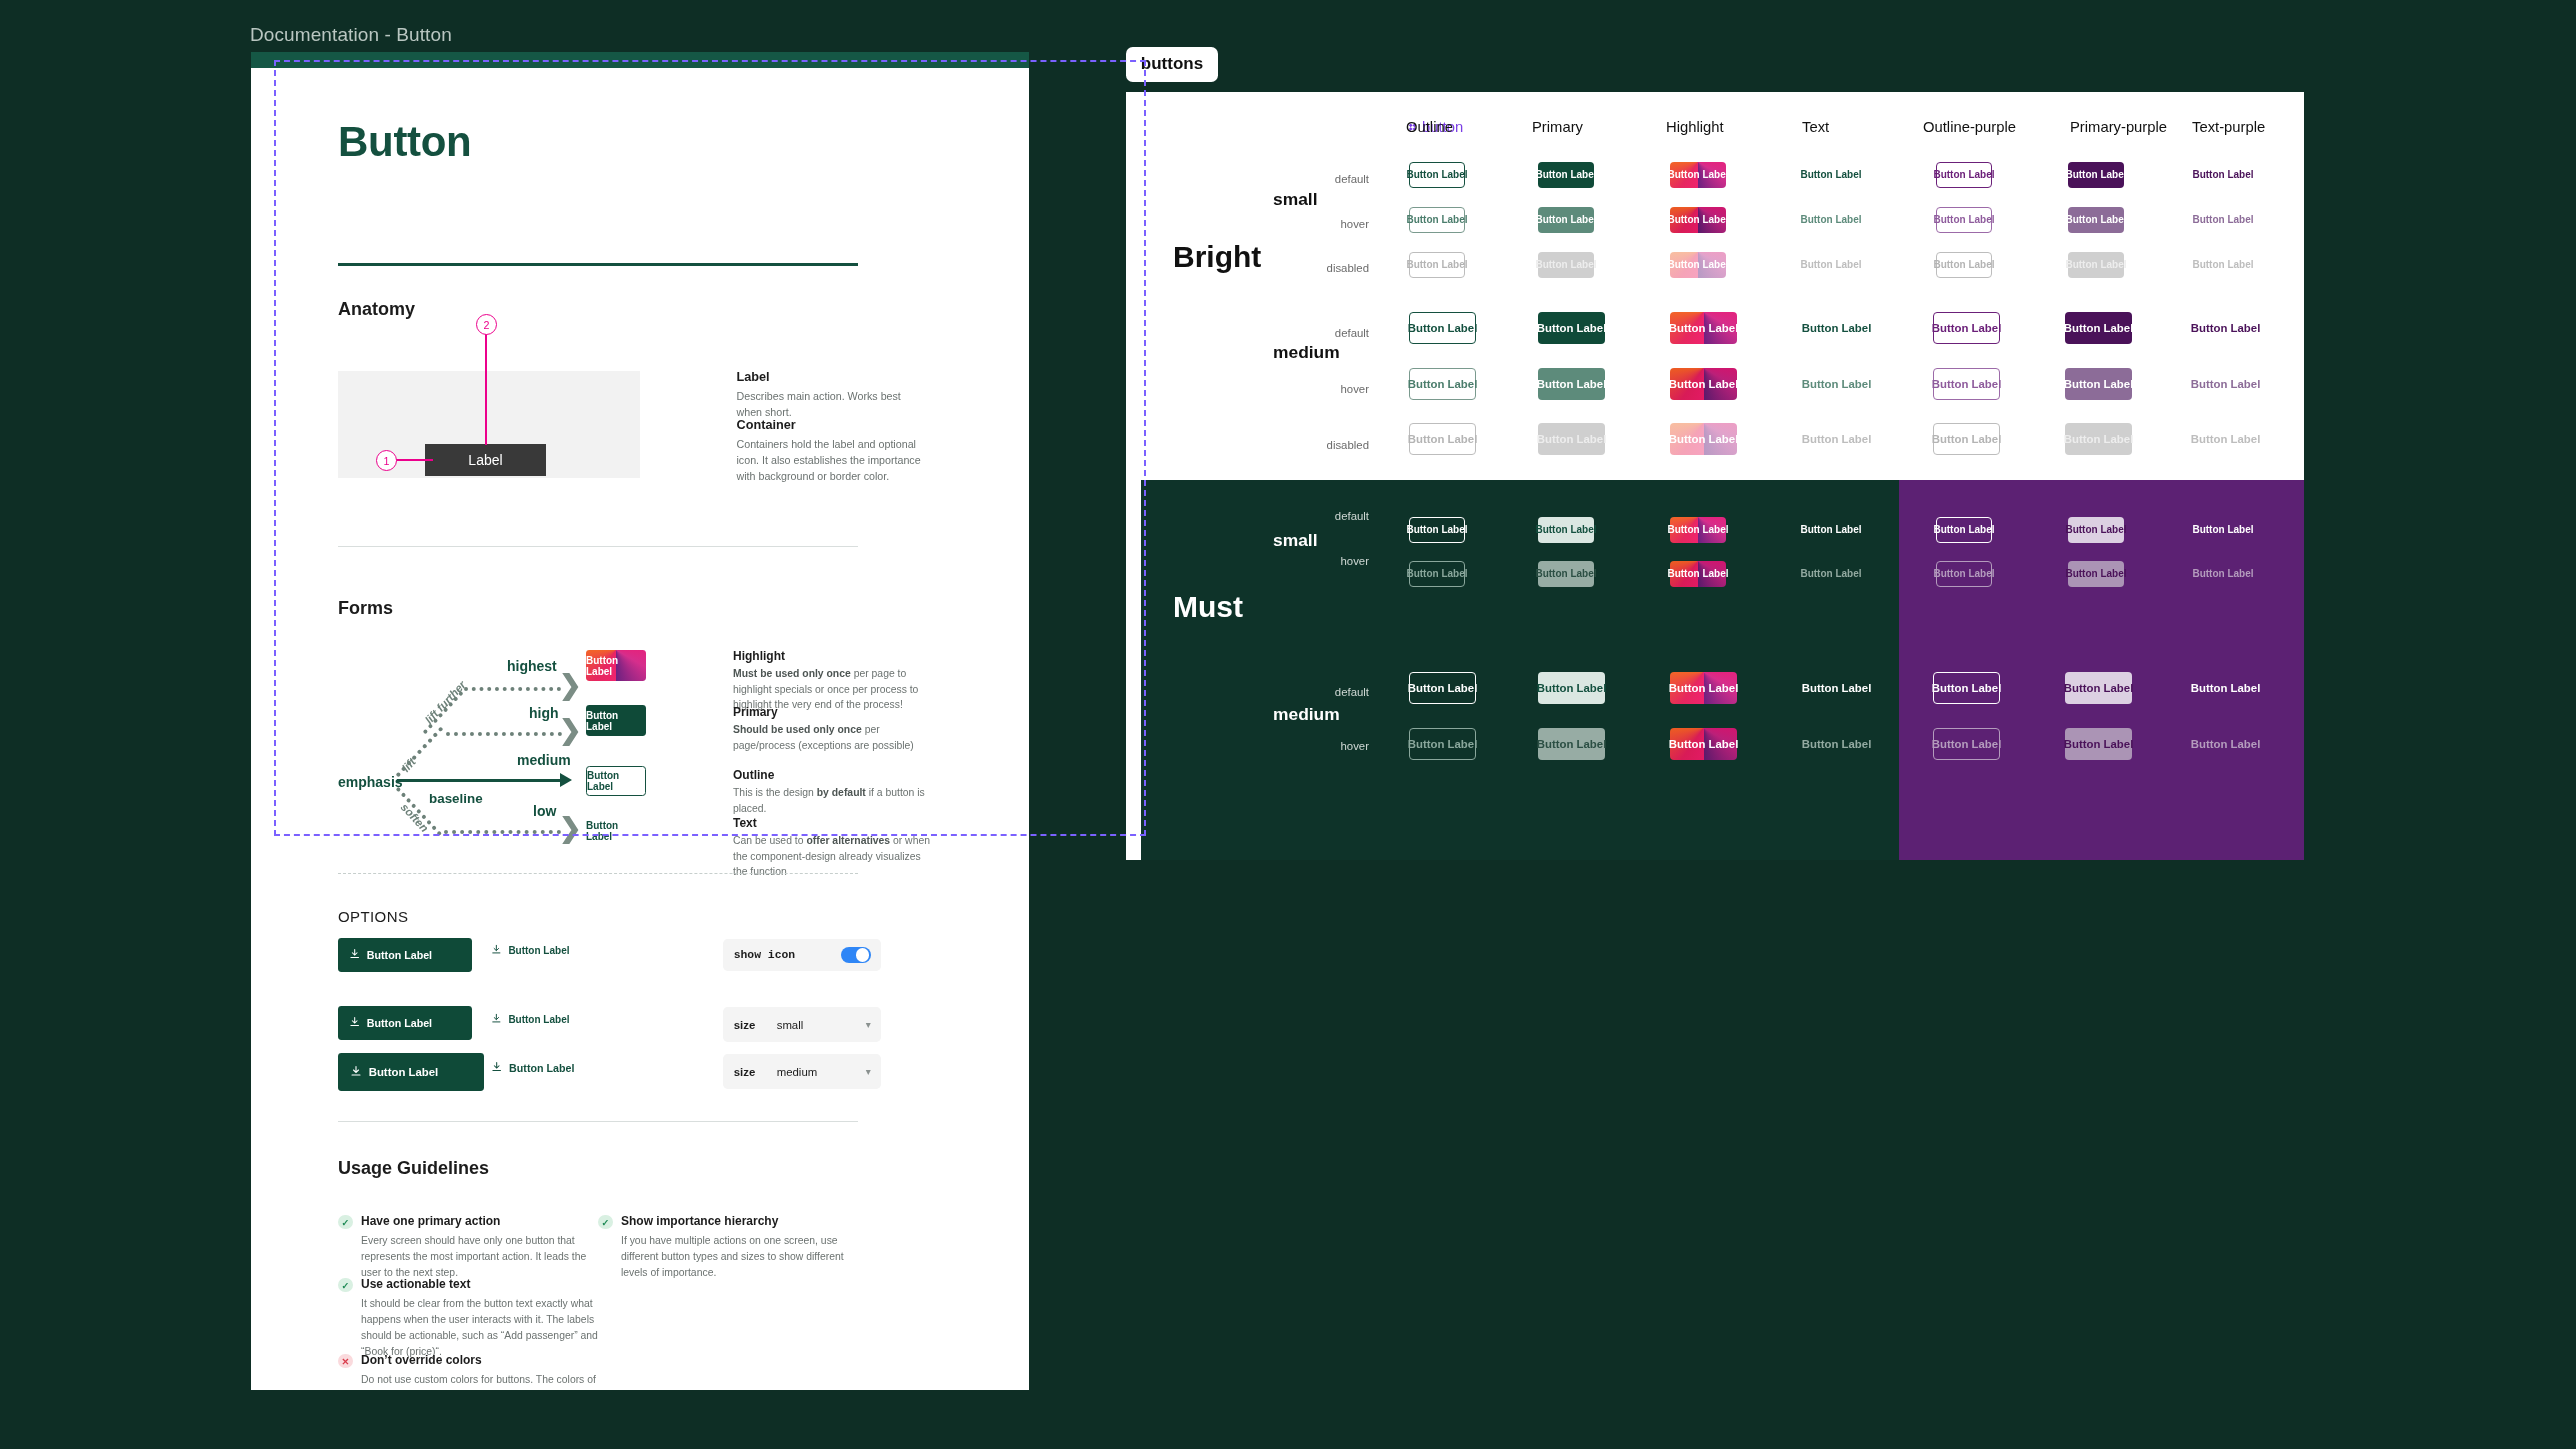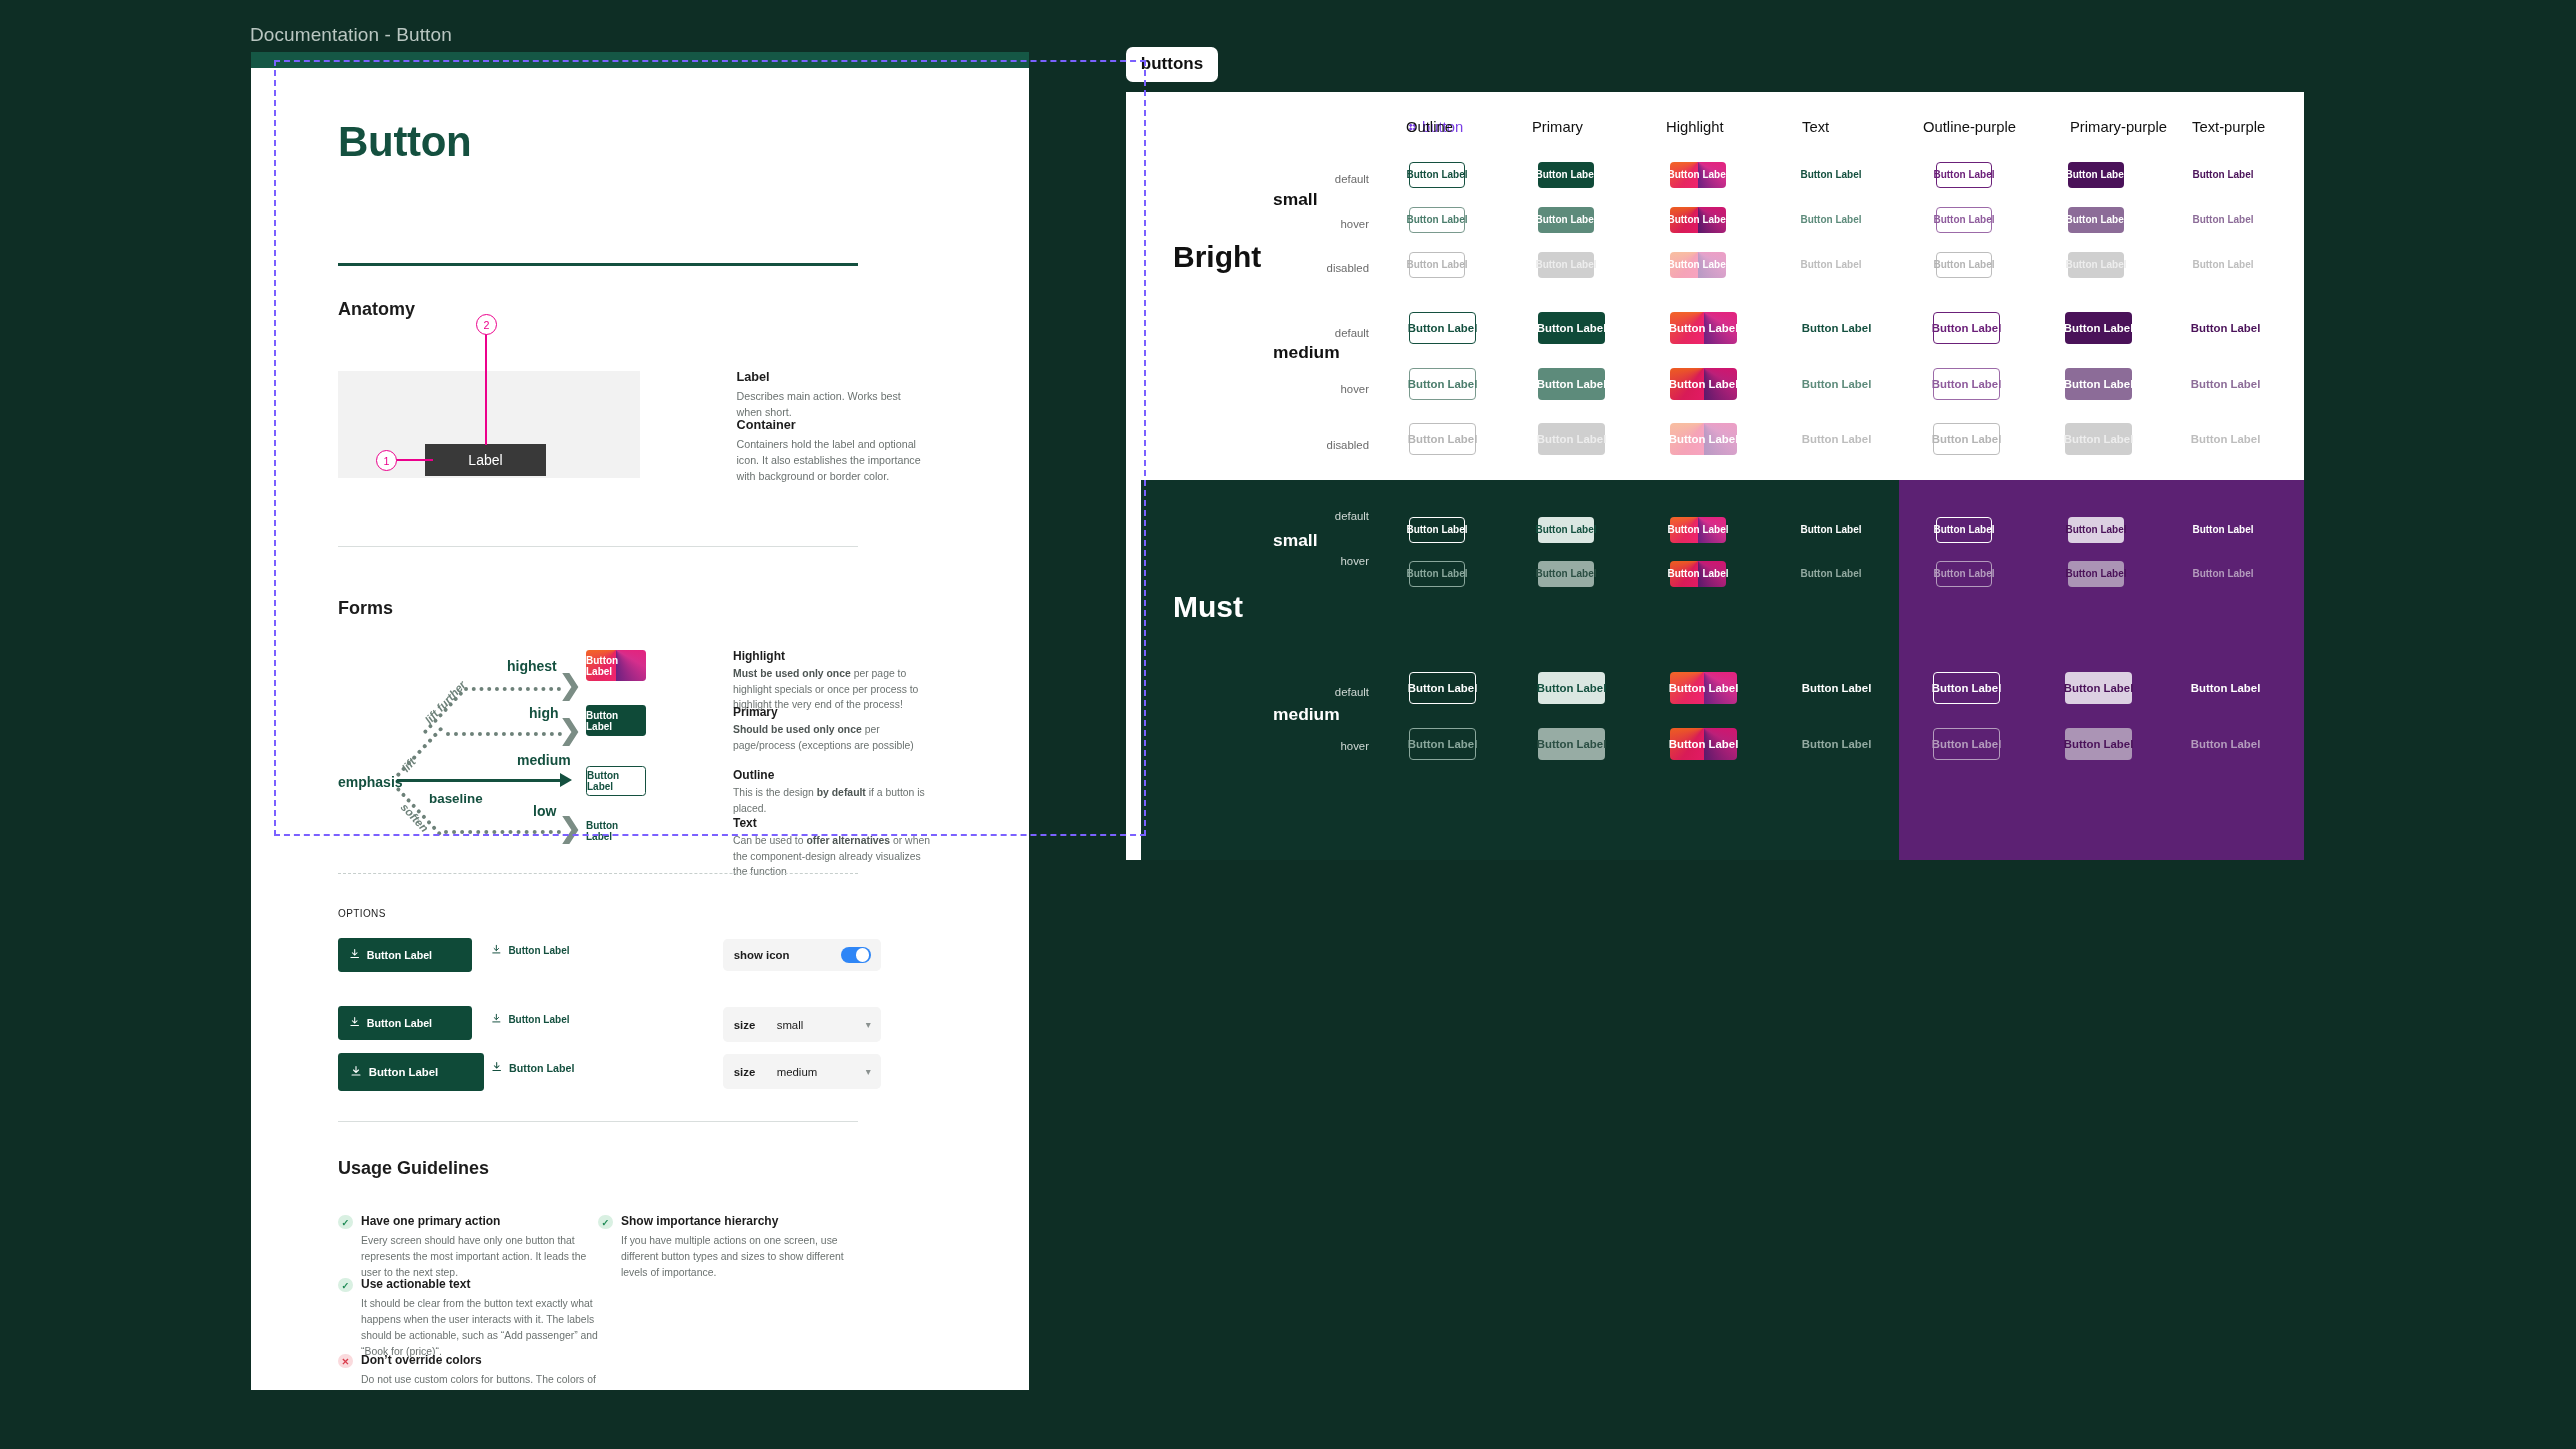--- a/index.html
+++ b/index.html
@@ -33,21 +33,21 @@
     position:absolute;left:87px;top:115px;width:557px;
     font-size:12.7px;line-height:1.55;color:#5b6462;
   }
   #title-rule{
     position:absolute;left:87px;top:195px;width:520px;height:2.7px;background:#14503f;
   }
 
   .section-head{
     position:absolute;left:87px;font-size:18px;font-weight:bold;color:#1c1c1c;text-align:right;
   }
-  .section-head.small{font-size:10px;font-weight:normal;letter-spacing:0.4px;}
+  .section-head.small{font-size:15px;font-weight:normal;letter-spacing:0.4px;}
   .hr{position:absolute;left:87px;width:520px;height:1.3px;background:#d9dedd;}
   .hr-dash{position:absolute;left:87px;width:520px;height:0;border-top:1.3px dashed #c7cfcd;}
 
   
   #anatomy-stage{
     position:absolute;left:87px;top:303px;width:302px;height:107px;background:#f2f2f2;
   }
   #anatomy-btn{
     position:absolute;left:174px;top:376px;width:121px;height:32px;
     background:#393939;color:#ffffff;font-size:14px;
@@ -317,21 +317,21 @@
     <span>Button Label</span>
   </div>
   <div class="opt-text" style="left:240px;top:876px;font-size:10px;">
     <span>
       <svg width="10.7" height="10.7" viewBox="0 0 24 24" fill="none" stroke="#14503f" stroke-width="2.2" stroke-linecap="round">
           <path d="M12 3v11M7 10l5 5 5-5M4 20h16"></path>
         </svg>
     </span>
     <span>Button Label</span>
   </div>
-  <div class="ctrl" style="left:472px;top:871px;width:137px;height:32px;padding:0 10.7px;justify-content:space-between;">
+  <div class="ctrl" style="left:472px;top:871px;width:137px;height:32px;padding:0 10.7px;justify-content:space-between;font-family:Liberation Mono, monospace;">
     <span class="ctrl-label">show icon</span>
     <span class="toggle"></span>
   </div>
 
   <div class="opt-filled" style="left:87px;top:938px;width:113px;height:34px;font-size:10.7px;padding:0 10.7px;">
     <span>
       <svg width="11.4" height="11.4" viewBox="0 0 24 24" fill="none" stroke="#ffffff" stroke-width="2.2" stroke-linecap="round">
           <path d="M12 3v11M7 10l5 5 5-5M4 20h16"></path>
         </svg>
     </span>

